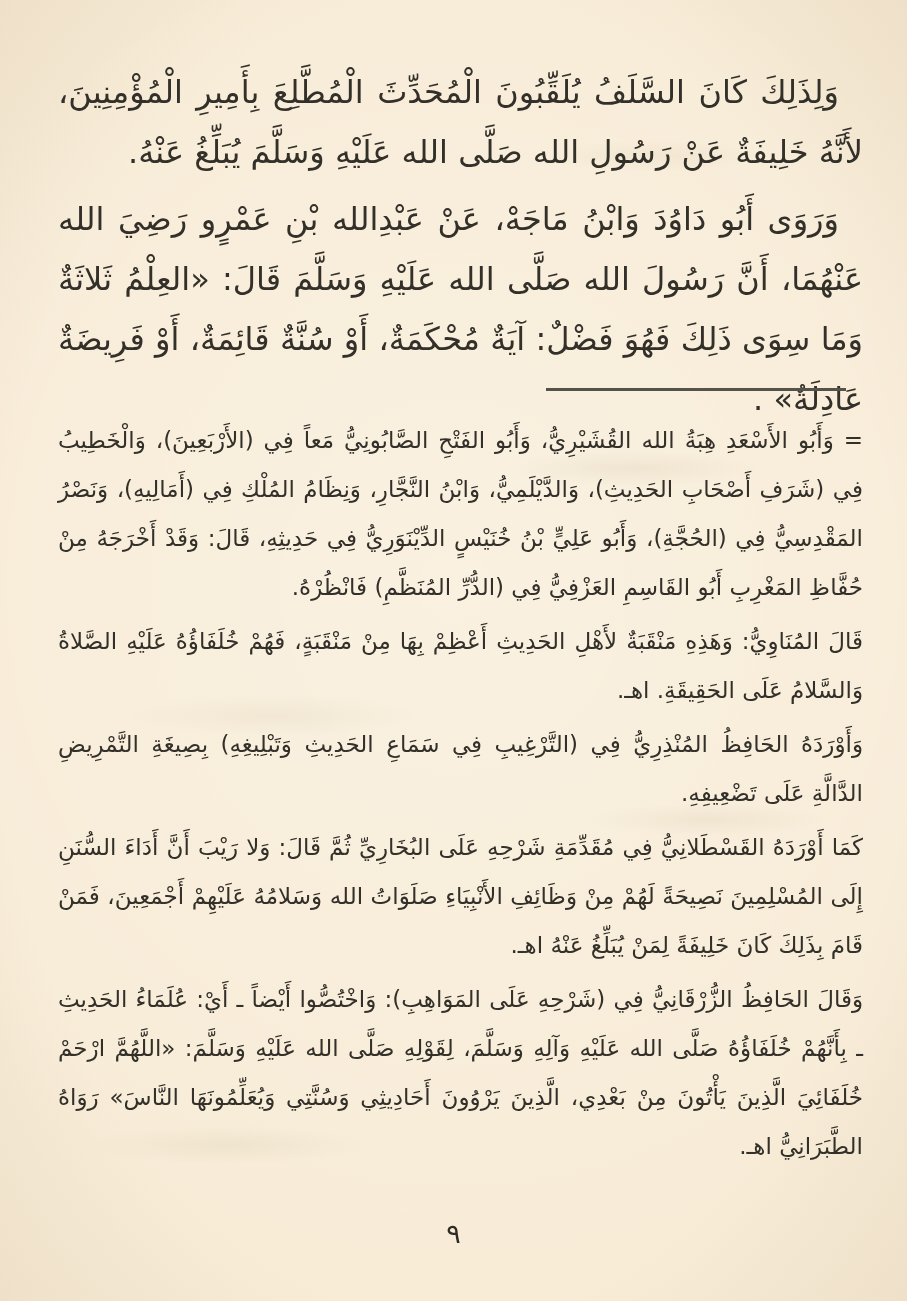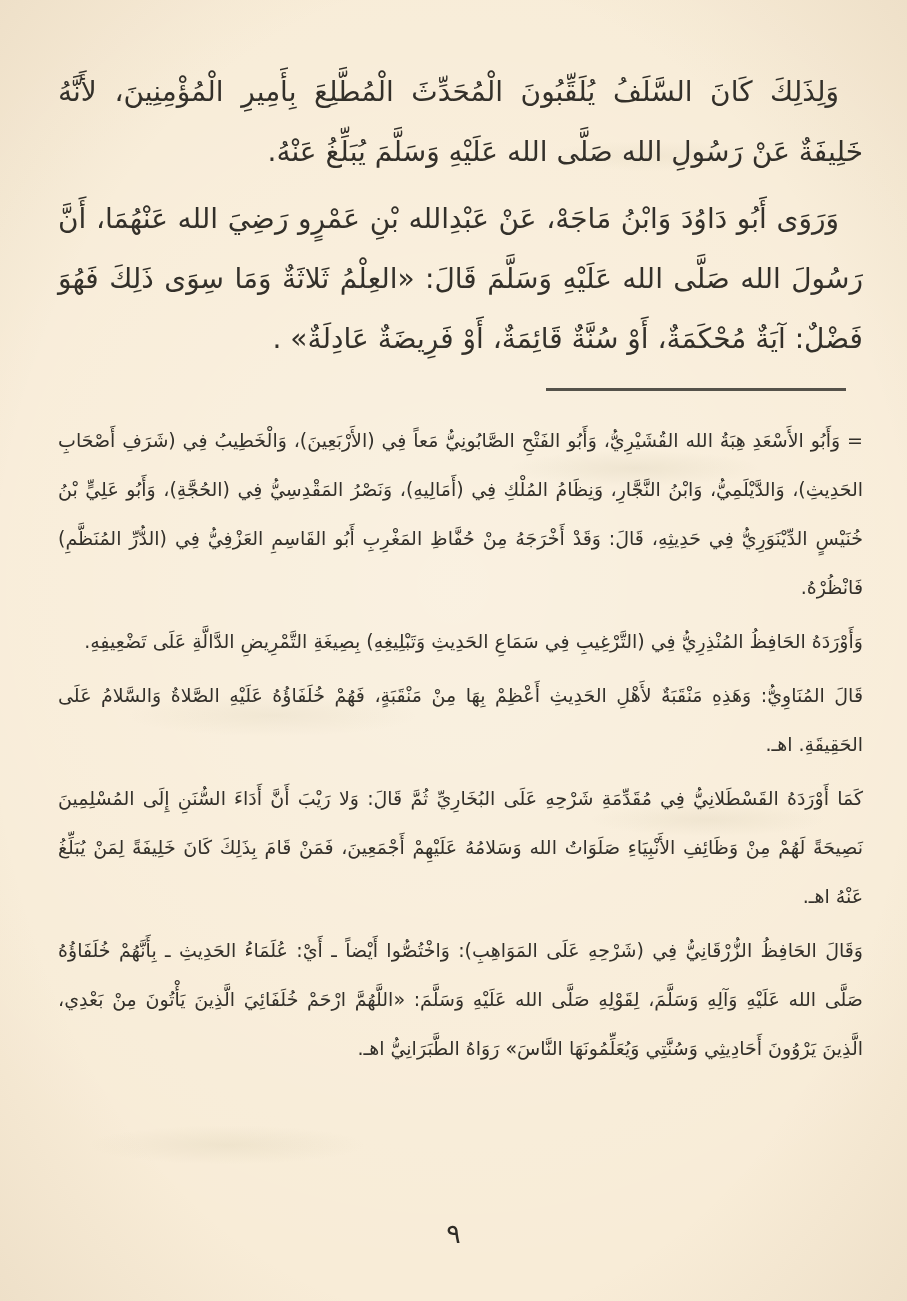--- a/index.html
+++ b/index.html
@@ -32,21 +32,21 @@
       radial-gradient(ellipse 210px 30px at 30% 55%, rgba(148,138,92,0.08), rgba(148,138,92,0) 70%),
       radial-gradient(ellipse 170px 24px at 78% 63%, rgba(148,138,92,0.09), rgba(148,138,92,0) 70%),
       radial-gradient(ellipse 200px 28px at 25% 88%, rgba(148,138,92,0.09), rgba(148,138,92,0) 70%),
       radial-gradient(ellipse 160px 22px at 72% 12%, rgba(148,138,92,0.07), rgba(148,138,92,0) 70%);
   }
   .main-text {
     position: absolute;
     top: 62px;
     right: 44px;
     left: 58px;
-    font-size: 28px;
+    font-size: 32px;
     line-height: 60px;
     text-align: justify;
   }
   .main-text p {
     margin: 0;
     text-indent: 24px;
   }
   .main-text p + p {
     margin-top: 7px;
   }
@@ -59,21 +59,21 @@
     right: 61px;
     width: 300px;
     height: 0;
     border-top: 3px solid #55524a;
   }
   .footnote {
     position: absolute;
     top: 416px;
     right: 44px;
     left: 58px;
-    font-size: 19px;
+    font-size: 23px;
     line-height: 49px;
     text-align: justify;
   }
   .footnote p {
     margin: 0;
   }
   .footnote p + p {
     margin-top: 5px;
   }
   .page-number {
@@ -93,21 +93,21 @@
 
   <div class="main-text">
     <p>وَلِذَلِكَ كَانَ السَّلَفُ يُلَقِّبُونَ الْمُحَدِّثَ الْمُطَّلِعَ بِأَمِيرِ الْمُؤْمِنِينَ، لأَنَّهُ خَلِيفَةٌ عَنْ رَسُولِ الله صَلَّى الله عَلَيْهِ وَسَلَّمَ يُبَلِّغُ عَنْهُ.</p>
     <p><span>وَرَوَى أَبُو دَاوُدَ وَابْنُ مَاجَهْ، عَنْ عَبْدِالله بْنِ عَمْرٍو رَضِيَ الله عَنْهُمَا، أَنَّ رَسُولَ الله صَلَّى الله عَلَيْهِ وَسَلَّمَ قَالَ: </span><span class="bold">«العِلْمُ ثَلاثَةٌ وَمَا سِوَى ذَلِكَ فَهُوَ فَضْلٌ: آيَةٌ مُحْكَمَةٌ، أَوْ سُنَّةٌ قَائِمَةٌ، أَوْ فَرِيضَةٌ عَادِلَةٌ»</span><span> .</span></p>
   </div>
 
   <div class="footnote-separator"></div>
 
   <div class="footnote">
     <p>= وَأَبُو الأَسْعَدِ هِبَةُ الله القُشَيْرِيُّ، وَأَبُو الفَتْحِ الصَّابُونِيُّ مَعاً فِي (الأَرْبَعِينَ)، وَالْخَطِيبُ فِي (شَرَفِ أَصْحَابِ الحَدِيثِ)، وَالدَّيْلَمِيُّ، وَابْنُ النَّجَّارِ، وَنِظَامُ المُلْكِ فِي (أَمَالِيهِ)، وَنَصْرُ المَقْدِسِيُّ فِي (الحُجَّةِ)، وَأَبُو عَلِيٍّ بْنُ خُنَيْسٍ الدِّيْنَوَرِيُّ فِي حَدِيثِهِ، قَالَ: وَقَدْ أَخْرَجَهُ مِنْ حُفَّاظِ المَغْرِبِ أَبُو القَاسِمِ العَزْفِيُّ فِي (الدُّرِّ المُنَظَّمِ) فَانْظُرْهُ.</p>
+    <p>قَالَ المُنَاوِيُّ: وَهَذِهِ مَنْقَبَةٌ لأَهْلِ الحَدِيثِ أَعْظِمْ بِهَا مِنْ مَنْقَبَةٍ، فَهُمْ خُلَفَاؤُهُ عَلَيْهِ الصَّلاةُ وَالسَّلامُ عَلَى الحَقِيقَةِ. اهـ.</p>
     <p>وَأَوْرَدَهُ الحَافِظُ المُنْذِرِيُّ فِي (التَّرْغِيبِ فِي سَمَاعِ الحَدِيثِ وَتَبْلِيغِهِ) بِصِيغَةِ التَّمْرِيضِ الدَّالَّةِ عَلَى تَضْعِيفِهِ.</p>
-    <p>قَالَ المُنَاوِيُّ: وَهَذِهِ مَنْقَبَةٌ لأَهْلِ الحَدِيثِ أَعْظِمْ بِهَا مِنْ مَنْقَبَةٍ، فَهُمْ خُلَفَاؤُهُ عَلَيْهِ الصَّلاةُ وَالسَّلامُ عَلَى الحَقِيقَةِ. اهـ.</p>
     <p>كَمَا أَوْرَدَهُ القَسْطَلانِيُّ فِي مُقَدِّمَةِ شَرْحِهِ عَلَى البُخَارِيِّ ثُمَّ قَالَ: وَلا رَيْبَ أَنَّ أَدَاءَ السُّنَنِ إِلَى المُسْلِمِينَ نَصِيحَةً لَهُمْ مِنْ وَظَائِفِ الأَنْبِيَاءِ صَلَوَاتُ الله وَسَلامُهُ عَلَيْهِمْ أَجْمَعِينَ، فَمَنْ قَامَ بِذَلِكَ كَانَ خَلِيفَةً لِمَنْ يُبَلِّغُ عَنْهُ اهـ.</p>
     <p><span>وَقَالَ الحَافِظُ الزُّرْقَانِيُّ فِي (شَرْحِهِ عَلَى المَوَاهِبِ): وَاخْتُصُّوا أَيْضاً ـ أَيْ: عُلَمَاءُ الحَدِيثِ ـ بِأَنَّهُمْ خُلَفَاؤُهُ صَلَّى الله عَلَيْهِ وَآلِهِ وَسَلَّمَ، لِقَوْلِهِ صَلَّى الله عَلَيْهِ وَسَلَّمَ: </span><span class="bold">«اللَّهُمَّ ارْحَمْ خُلَفَائِيَ الَّذِينَ يَأْتُونَ مِنْ بَعْدِي، الَّذِينَ يَرْوُونَ أَحَادِيثِي وَسُنَّتِي وَيُعَلِّمُونَهَا النَّاسَ»</span><span> رَوَاهُ الطَّبَرَانِيُّ اهـ.</span></p>
   </div>
 
   <div class="page-number">٩</div>
 
 </div>
 
 </body></html>

